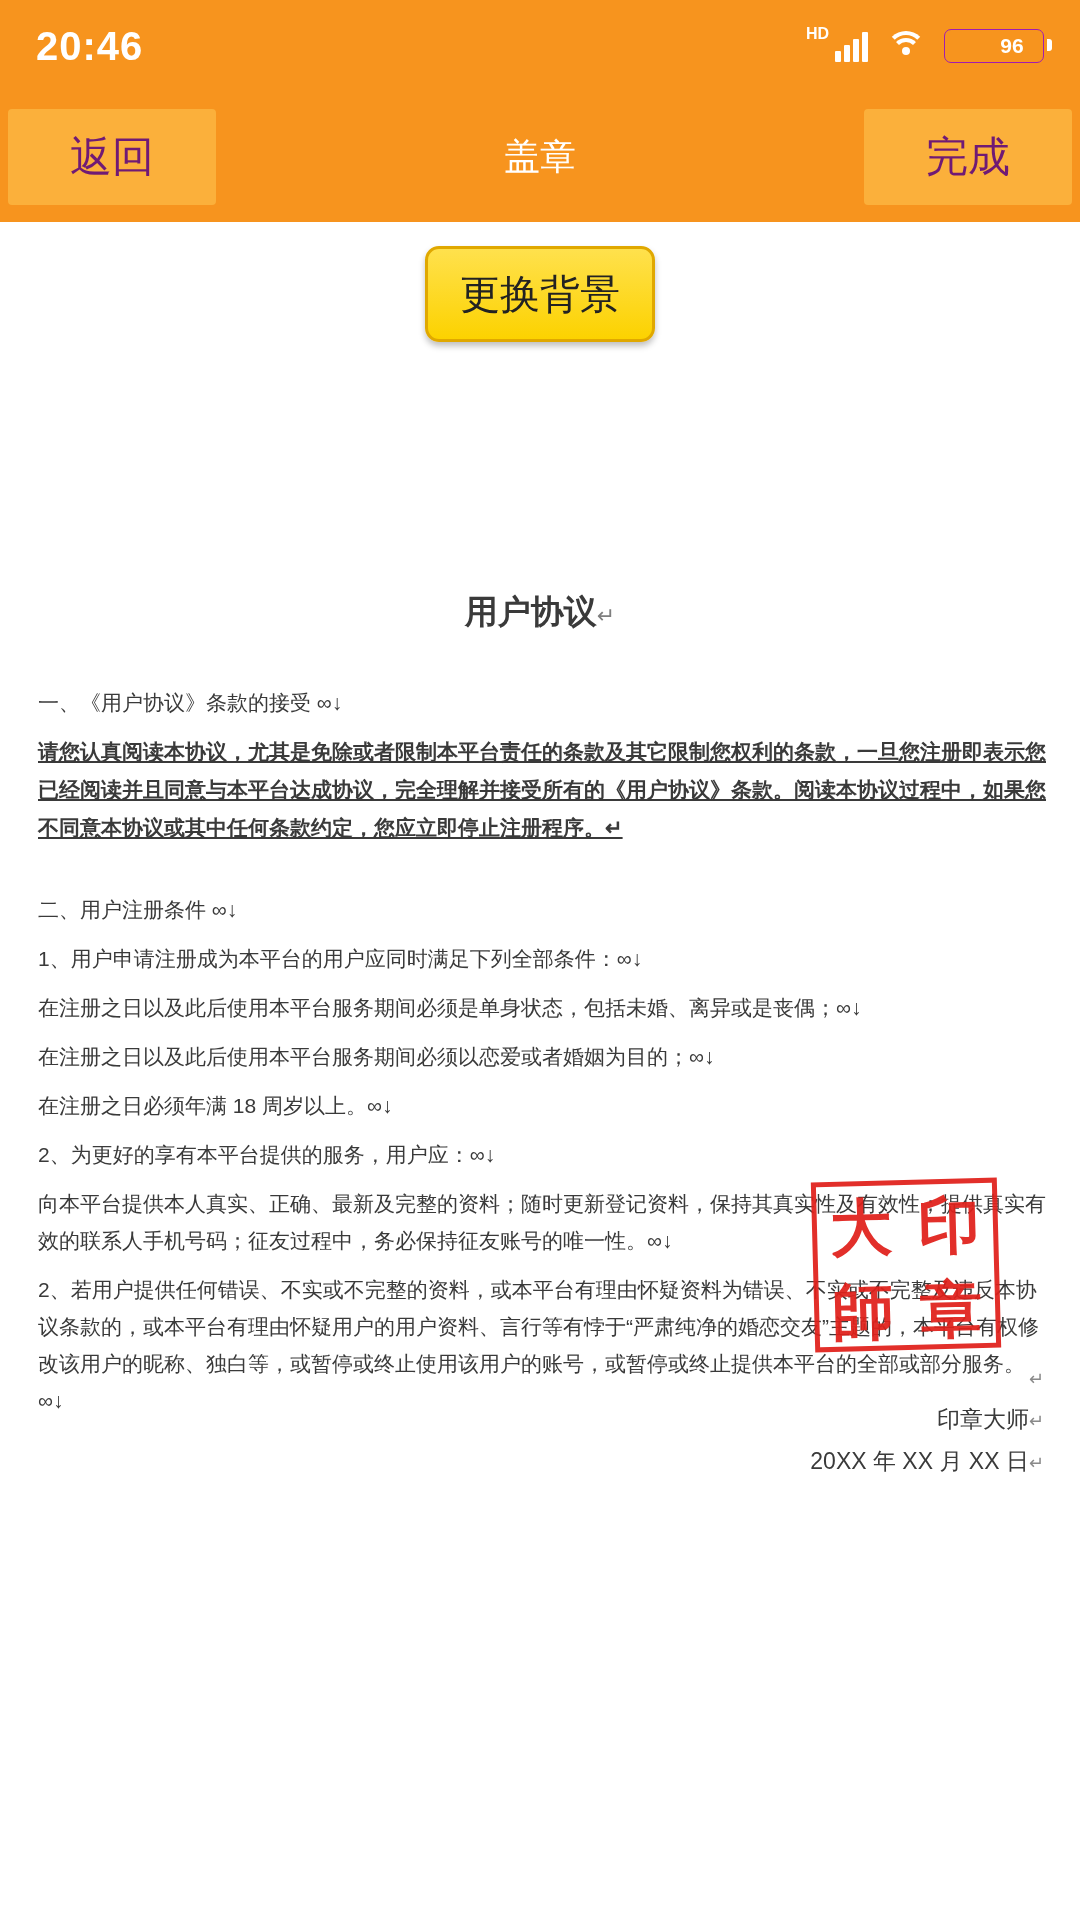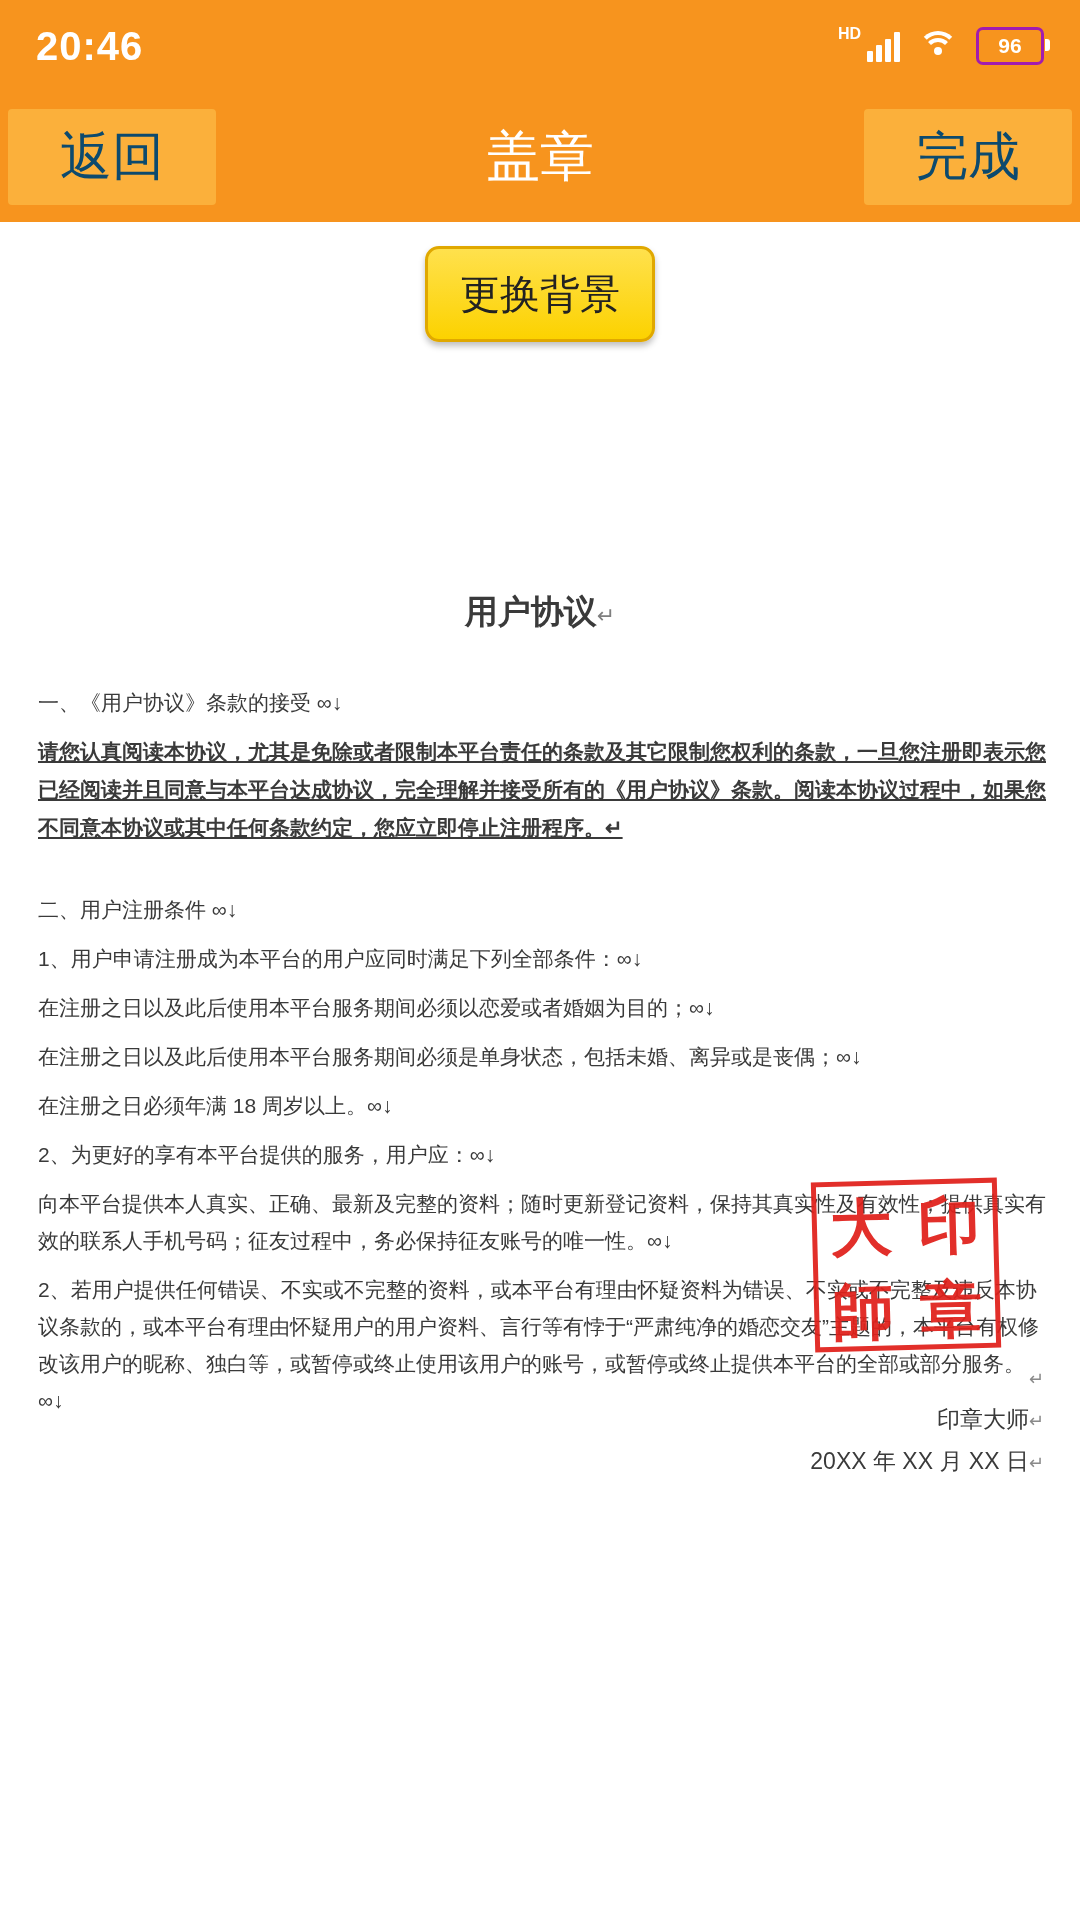--- a/index.html
+++ b/index.html
@@ -80,26 +80,27 @@
   .wifi-icon span.b { width: 20px; height: 20px; top: 7px; }
   .wifi-icon span.c {
     width: 8px; height: 8px; top: 16px;
     background: #ffffff; border-radius: 50%;
     border: none;
   }
 
   .battery {
     width: 62px;
     height: 32px;
-    border: 3px solid #a21caf;
+    border: 1px solid #a21caf;
     border-radius: 7px;
     position: relative;
     display: flex;
     align-items: center;
     justify-content: center;
+    padding-left: 36px;
   }
   .battery::after {
     content: "";
     position: absolute;
     right: -9px;
     top: 9px;
     width: 5px;
     height: 12px;
     background: #ffffff;
     border-radius: 0 3px 3px 0;
@@ -115,40 +116,40 @@
     height: 130px;
     background: #f7941e;
     display: flex;
     align-items: center;
     justify-content: space-between;
     box-sizing: border-box;
     position: relative;
   }
   .nav-btn {
     background: #fbb03b;
-    color: #0c4a6e;
-    font-size: 52px;
+    color: #701a75;
+    font-size: 42px;
     width: 208px;
     height: 96px;
     display: flex;
     align-items: center;
     justify-content: center;
     border: none;
     border-radius: 4px;
     font-family: "Liberation Sans", sans-serif;
     cursor: pointer;
   }
   .nav-btn.left { margin-left: 8px; }
   .nav-btn.right { margin-right: 8px; }
   .nav-title {
     position: absolute;
     left: 0; right: 0;
     text-align: center;
     color: #ffffff;
-    font-size: 54px;
+    font-size: 36px;
     pointer-events: none;
   }
 
   
   .canvas {
     position: relative;
     width: 1080px;
     height: 1852px;
     background: #ffffff;
   }
@@ -277,22 +278,22 @@
   <div class="doc-title">
     <span>用户协议</span><span class="mark">↵</span>
   </div>
 
   <div class="doc-body">
     <p class="heading">一、《用户协议》条款的接受 ∞↓</p>
     <p class="bold-block">请您认真阅读本协议，尤其是免除或者限制本平台责任的条款及其它限制您权利的条款，一旦您注册即表示您已经阅读并且同意与本平台达成协议，完全理解并接受所有的《用户协议》条款。阅读本协议过程中，如果您不同意本协议或其中任何条款约定，您应立即停止注册程序。↵</p>
     <div class="spacer"></div>
     <p class="heading">二、用户注册条件 ∞↓</p>
     <p>1、用户申请注册成为本平台的用户应同时满足下列全部条件：∞↓</p>
+    <p>在注册之日以及此后使用本平台服务期间必须是单身状态，包括未婚、离异或是丧偶；∞↓</p>
     <p>在注册之日以及此后使用本平台服务期间必须以恋爱或者婚姻为目的；∞↓</p>
-    <p>在注册之日以及此后使用本平台服务期间必须是单身状态，包括未婚、离异或是丧偶；∞↓</p>
     <p>在注册之日必须年满 18 周岁以上。∞↓</p>
     <p>2、为更好的享有本平台提供的服务，用户应：∞↓</p>
     <p>向本平台提供本人真实、正确、最新及完整的资料；随时更新登记资料，保持其真实性及有效性；提供真实有效的联系人手机号码；征友过程中，务必保持征友账号的唯一性。∞↓</p>
     <p>2、若用户提供任何错误、不实或不完整的资料，或本平台有理由怀疑资料为错误、不实或不完整及违反本协议条款的，或本平台有理由怀疑用户的用户资料、言行等有悖于“严肃纯净的婚恋交友”主题的，本平台有权修改该用户的昵称、独白等，或暂停或终止使用该用户的账号，或暂停或终止提供本平台的全部或部分服务。∞↓</p>
   </div>
 
   <div class="stamp">
     <div>大</div>
     <div>印</div>
     <div>師</div>

